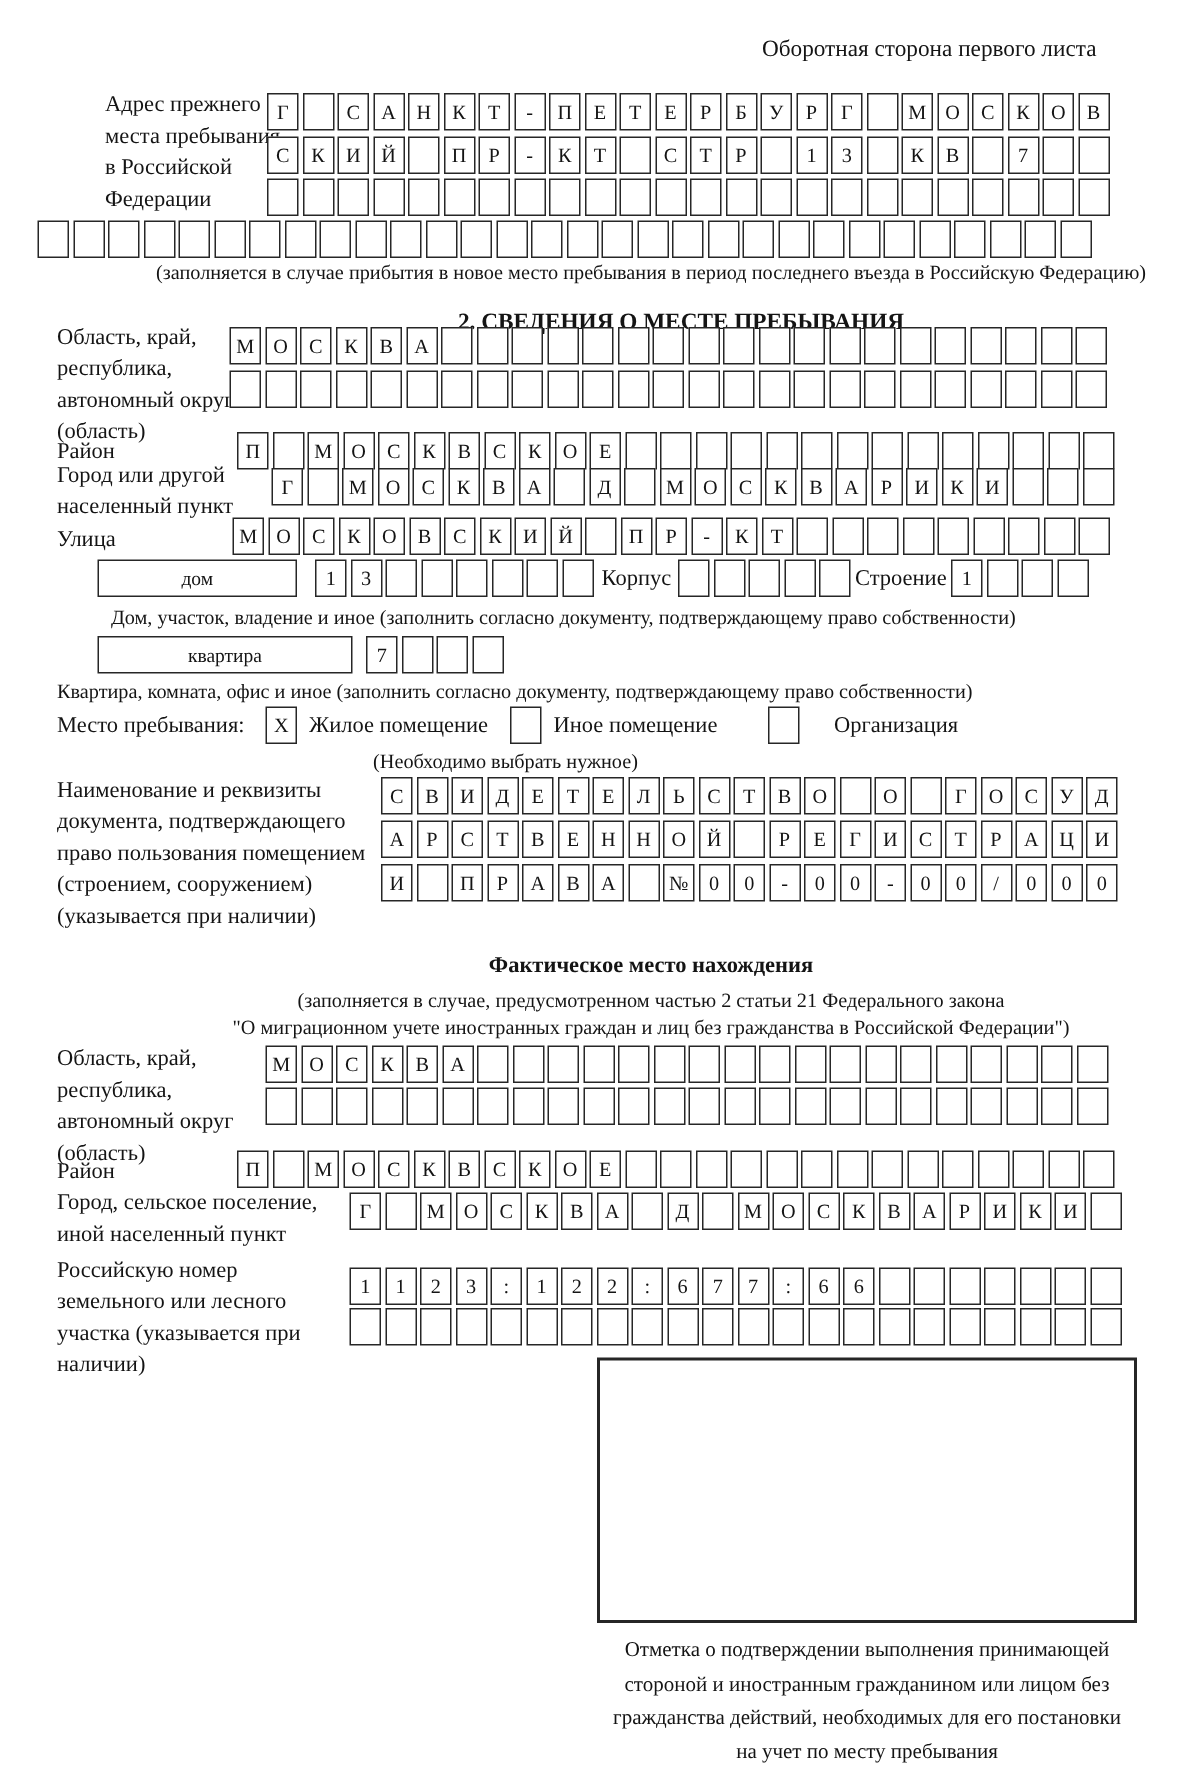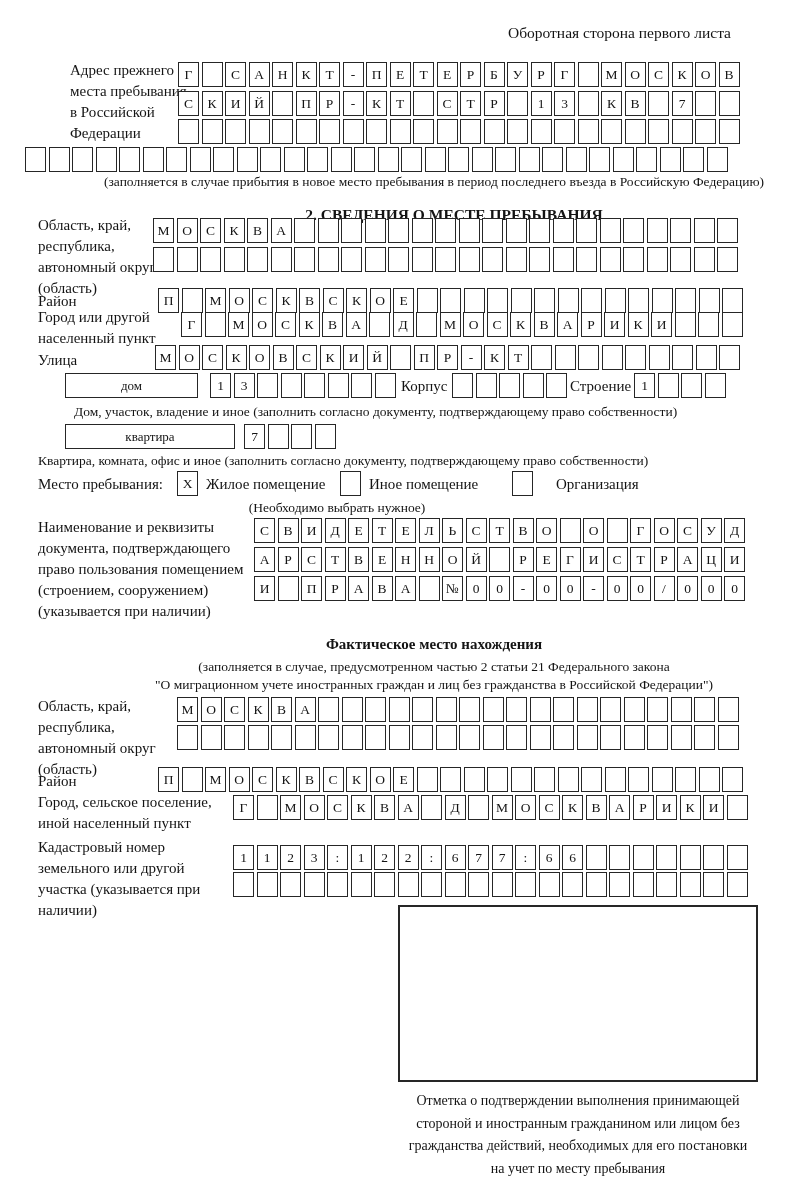--- a/index.html
+++ b/index.html
@@ -519,21 +519,21 @@
     <span class="cell">К</span>
     <span class="cell">В</span>
     <span class="cell">А</span>
     <span class="cell">Р</span>
     <span class="cell">И</span>
     <span class="cell">К</span>
     <span class="cell">И</span>
     <span class="cell"></span>
   </div>
 
-<div class="abs label" style="left:38px; top:837px; width:180px;">Кадастровый номер земельного или другой участка (указывается при наличии)</div>
+<div class="abs label" style="left:38px; top:837px; width:180px;">Российскую номер земельного или лесного участка (указывается при наличии)</div>
 <div class="abs cellrow" style="left:233px; top:845px;">
     <span class="cell">1</span>
     <span class="cell">1</span>
     <span class="cell">2</span>
     <span class="cell">3</span>
     <span class="cell">:</span>
     <span class="cell">1</span>
     <span class="cell">2</span>
     <span class="cell">2</span>
     <span class="cell">:</span>

